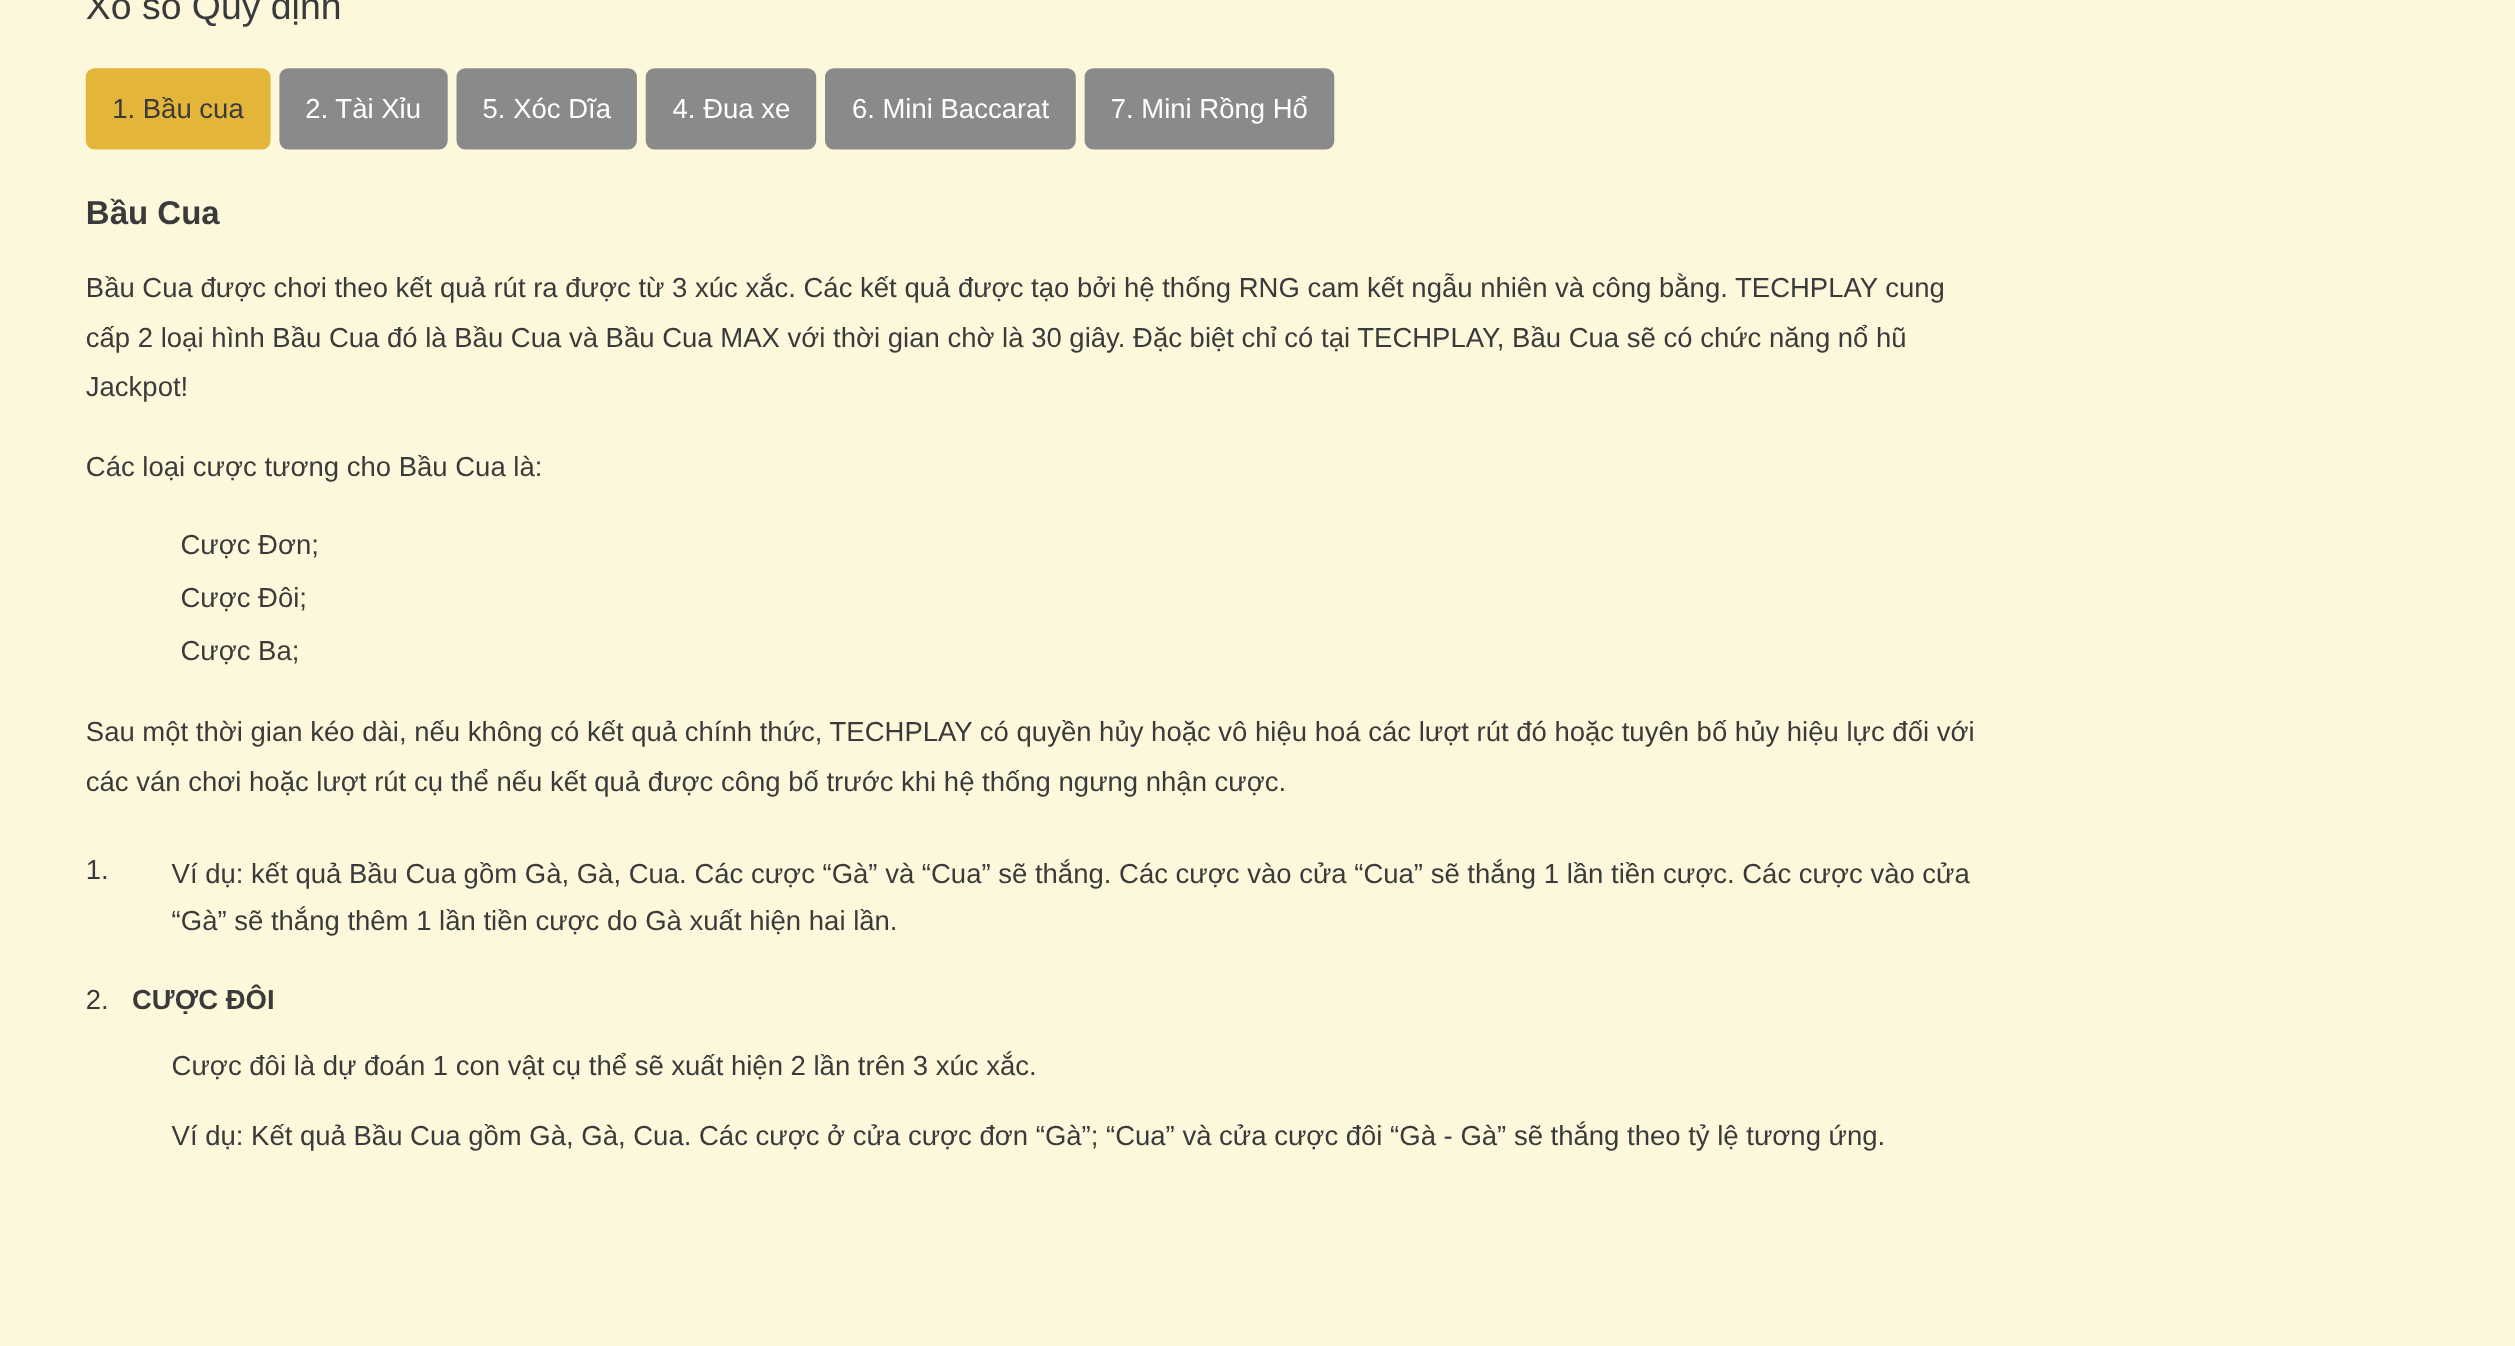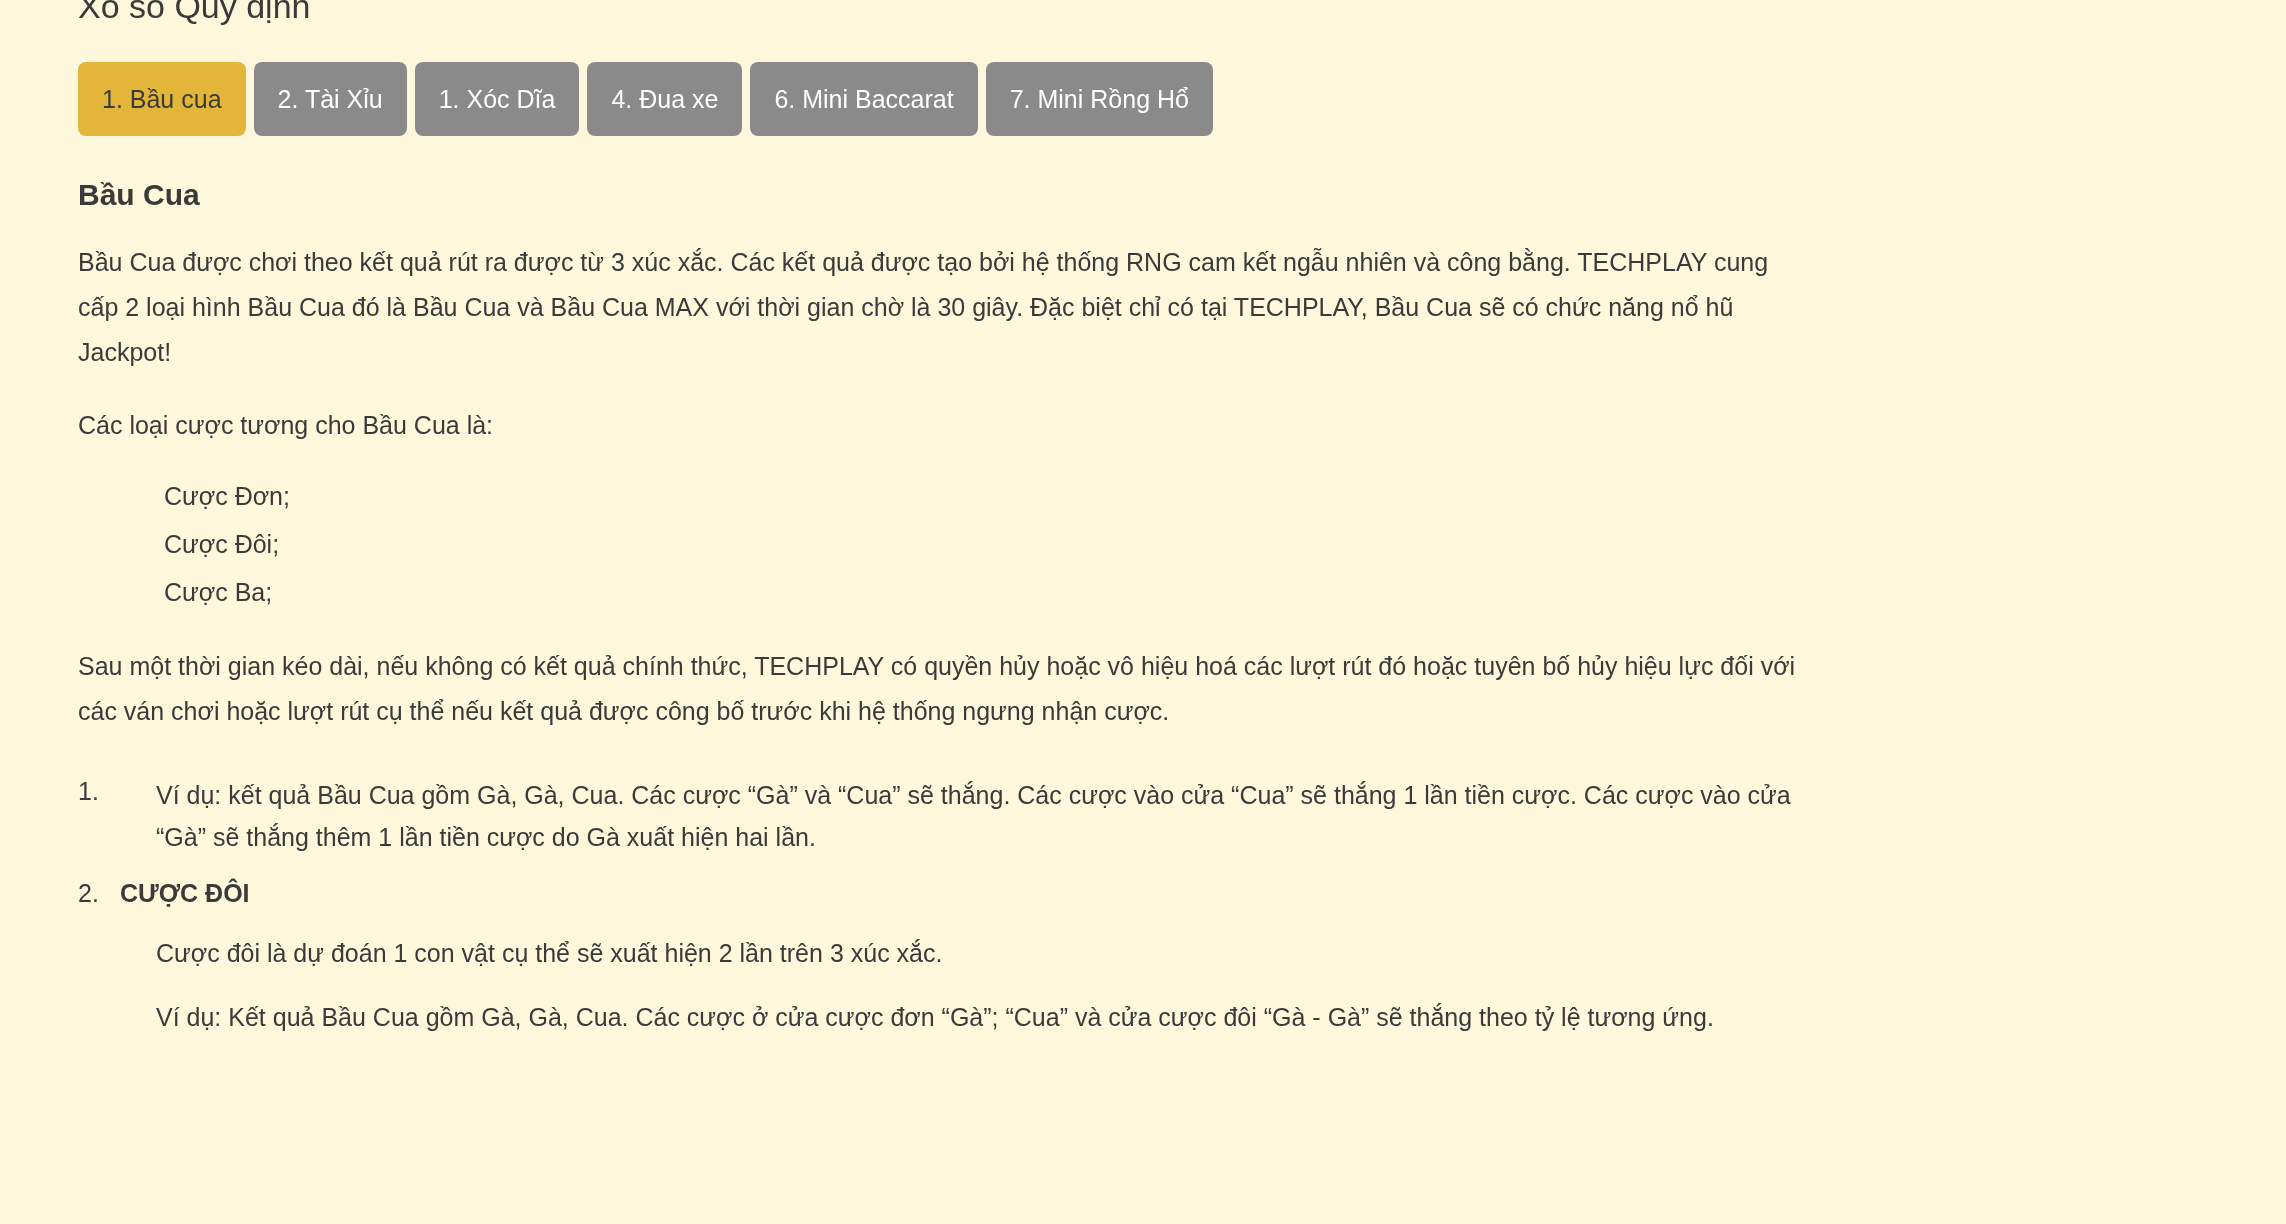--- a/index.html
+++ b/index.html
@@ -74,21 +74,21 @@
     color: #3a3a3a;
   }
   ol.numbered {
     margin: 40px 0 0 0;
     padding-left: 42px;
     counter-reset: item;
     list-style: none;
   }
   ol.numbered > li {
     position: relative;
-    margin-top: 18px;
+    margin-top: 34px;
     counter-increment: item;
   }
   ol.numbered > li:first-child { margin-top: 0; }
   ol.numbered > li::before {
     content: counter(item) ".";
     position: absolute;
     left: -42px;
     top: 0;
     font-size: 25px;
     line-height: 34px;
@@ -113,21 +113,21 @@
 </head>
 <body>
 
 <div class="page">
 
   <h1 class="page-title">Xổ số Quy định</h1>
 
   <div class="tabs">
     <div class="tab active">1. Bầu cua</div>
     <div class="tab">2. Tài Xỉu</div>
-    <div class="tab">1. Xóc Dĩa</div>
+    <div class="tab">5. Xóc Dĩa</div>
     <div class="tab">4. Đua xe</div>
     <div class="tab">6. Mini Baccarat</div>
     <div class="tab">7. Mini Rồng Hổ</div>
   </div>
 
   <h2 class="section-title">Bầu Cua</h2>
 
   <p class="para">Bầu Cua được chơi theo kết quả rút ra được từ 3 xúc xắc. Các kết quả được tạo bởi hệ thống RNG cam kết ngẫu nhiên và công bằng. TECHPLAY cung cấp 2 loại hình Bầu Cua đó là Bầu Cua và Bầu Cua MAX với thời gian chờ là 30 giây. Đặc biệt chỉ có tại TECHPLAY, Bầu Cua sẽ có chức năng nổ hũ Jackpot!</p>
 
   <p class="para">Các loại cược tương cho Bầu Cua là:</p>

